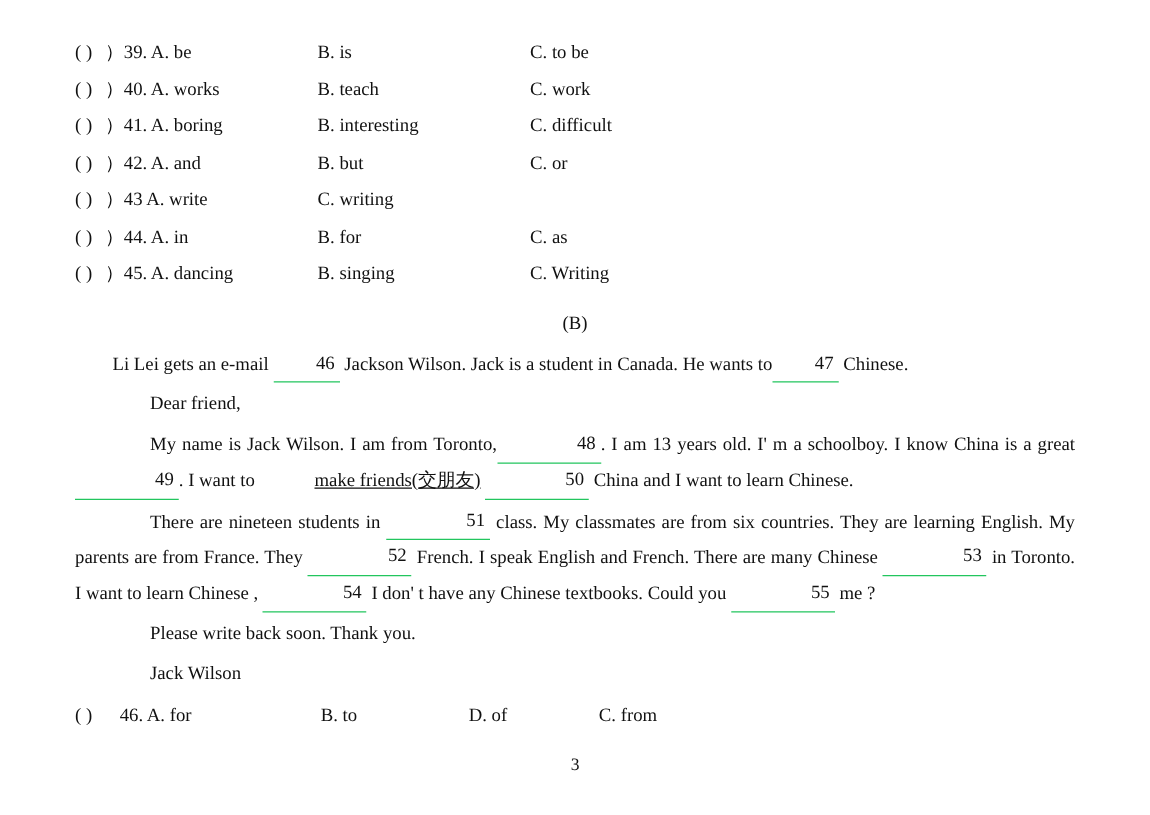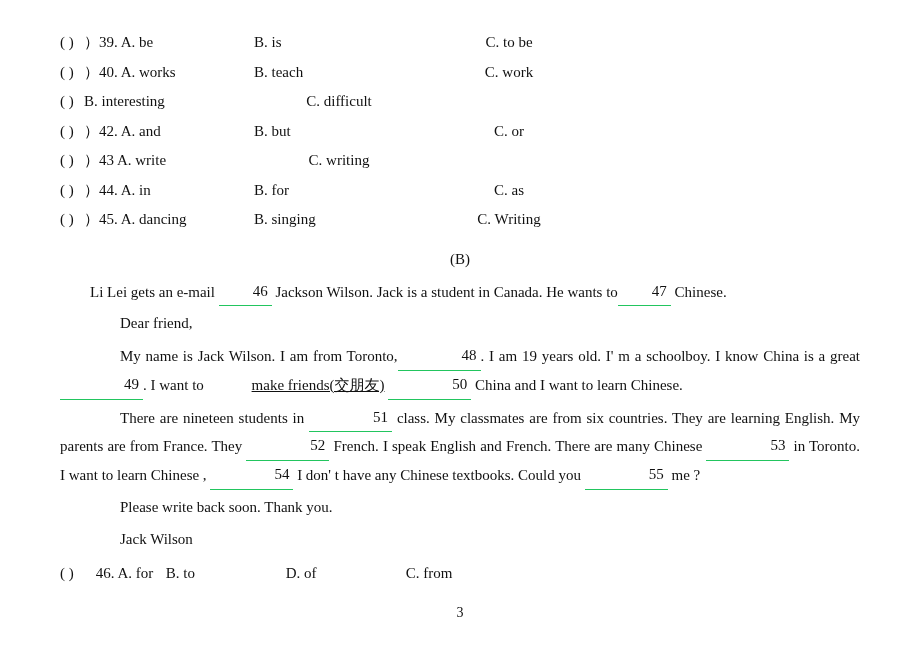--- a/index.html
+++ b/index.html
@@ -29,21 +29,20 @@
       min-width: 24px;
     }
     .opt-a {
       min-width: 170px;
     }
     .opt-b {
       min-width: 170px;
     }
     .opt-c {
       min-width: 170px;
-      text-align: center;
     }
     .section-b-title {
       text-align: center;
       margin: 10px 0 10px 0;
       font-size: 15px;
     }
     .passage {
       line-height: 1.85;
       text-align: justify;
     }
@@ -75,20 +74,21 @@
       line-height: 1.7;
     }
     .q46-bracket {
       min-width: 28px;
     }
     .q46-label {
       min-width: 70px;
     }
     .q46-opt {
       min-width: 120px;
+      text-align: right;
     }
     .page-num {
       text-align: center;
       margin-top: 18px;
       font-size: 14px;
     }
   </style>
 </head>
 <body>
 
@@ -103,20 +103,21 @@
 
   <div class="q-row">
     <span class="q-bracket">( )</span>
     <span class="opt-a">）40. <span>A. works</span></span>
     <span class="opt-b">B. teach</span>
     <span class="opt-c">C. work</span>
   </div>
 
   <div class="q-row">
     <span class="q-bracket">( )</span>
+    <span class="opt-a">）41. <span>A. boring</span></span>
     <span class="opt-b">B. interesting</span>
     <span class="opt-c">C. difficult</span>
   </div>
 
   <div class="q-row">
     <span class="q-bracket">( )</span>
     <span class="opt-a">）42. <span>A. and</span></span>
     <span class="opt-b">B. but</span>
     <span class="opt-c">C. or</span>
   </div>
@@ -148,21 +149,21 @@
   <p class="indent">
     <span>Li Lei gets an e-mail</span>
     <span class="blank">46</span>
     <span>Jackson Wilson. Jack is a student in Canada. He wants to</span><span class="blank">47</span>
     <span>Chinese.</span>
   </p>
 
   <p class="indent4">Dear friend,</p>
 
   <p class="indent4">
-    <span>My name is Jack Wilson. I am from Toronto,</span><span class="blank">48</span><span>. I am 19 years old. I' m a schoolboy. I know China is a great</span>
+    <span>My name is Jack Wilson. I am from Toronto,</span><span class="blank">48</span><span>. I am 13 years old. I' m a schoolboy. I know China is a great</span>
     <span class="blank">49</span><span>. I want to</span>
     <span class="underline">make friends(交朋友)</span>
     <span class="blank">50</span>
     <span>China and I want to learn Chinese.</span>
   </p>
 
   <p class="indent4">
     <span>There are nineteen students in</span>
     <span class="blank">51</span>
     <span>class. My classmates are from six countries. They are learning English. My parents are from France. They</span>

